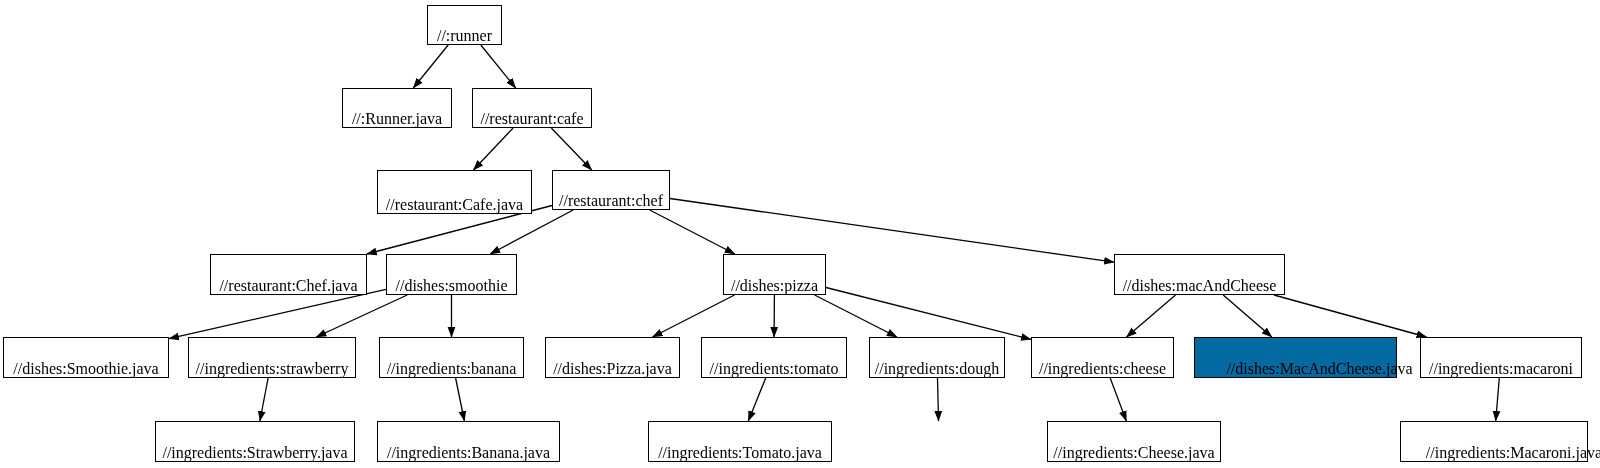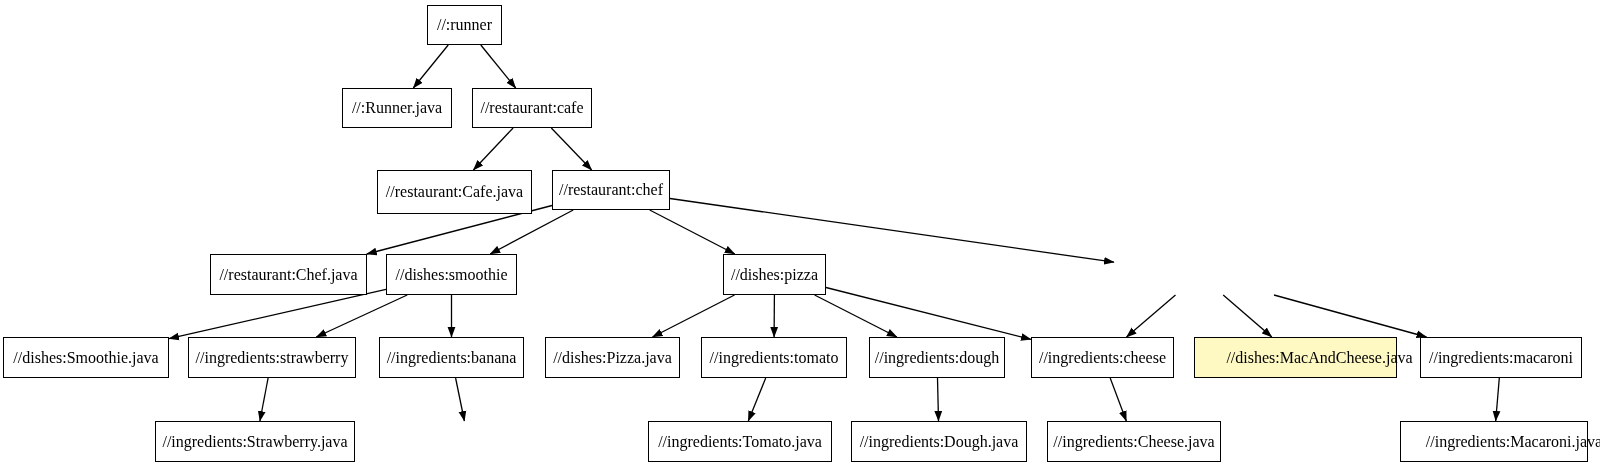--- a/index.html
+++ b/index.html
@@ -19,21 +19,21 @@
     position: absolute;
     left: 0;
     top: 0;
     width: 1600px;
     height: 468px;
   }
   .node {
     position: absolute;
     box-sizing: border-box;
     display: flex;
-    align-items: center;
+    align-items: flex-end;
     justify-content: center;
     white-space: nowrap;
     font-size: 16px;
     line-height: 1;
   }
 </style>
 </head>
 <body style="background: rgb(255, 255, 255);">
 
 <div class="canvas" id="graph-canvas">
@@ -85,20 +85,23 @@
     </div>
     <div class="node" style="left: 210px; top: 254px; width: 157px; height: 41px; background: rgb(255, 255, 255); border: 1.3px solid rgb(0, 0, 0); color: rgb(0, 0, 0);">
       <span>//restaurant:Chef.java</span>
     </div>
     <div class="node" style="left: 386px; top: 254px; width: 131px; height: 41px; background: rgb(255, 255, 255); border: 1.3px solid rgb(0, 0, 0); color: rgb(0, 0, 0);">
       <span>//dishes:smoothie</span>
     </div>
     <div class="node" style="left: 723px; top: 254px; width: 103px; height: 41px; background: rgb(255, 255, 255); border: 1.3px solid rgb(0, 0, 0); color: rgb(0, 0, 0);">
       <span>//dishes:pizza</span>
     </div>
+    <div class="node" style="left: 1114px; top: 254px; width: 171px; height: 41px; background: rgb(255, 255, 255); border: 1.3px solid rgb(0, 0, 0); color: rgb(0, 0, 0);">
+      <span>//dishes:macAndCheese</span>
+    </div>
     <div class="node" style="left: 3px; top: 337px; width: 166px; height: 41px; background: rgb(255, 255, 255); border: 1.3px solid rgb(0, 0, 0); color: rgb(0, 0, 0);">
       <span>//dishes:Smoothie.java</span>
     </div>
     <div class="node" style="left: 188px; top: 337px; width: 168px; height: 41px; background: rgb(255, 255, 255); border: 1.3px solid rgb(0, 0, 0); color: rgb(0, 0, 0);">
       <span>//ingredients:strawberry</span>
     </div>
     <div class="node" style="left: 379px; top: 337px; width: 145px; height: 41px; background: rgb(255, 255, 255); border: 1.3px solid rgb(0, 0, 0); color: rgb(0, 0, 0);">
       <span>//ingredients:banana</span>
     </div>
     <div class="node" style="left: 545px; top: 337px; width: 135px; height: 41px; background: rgb(255, 255, 255); border: 1.3px solid rgb(0, 0, 0); color: rgb(0, 0, 0);">
@@ -106,34 +109,34 @@
     </div>
     <div class="node" style="left: 701px; top: 337px; width: 146px; height: 41px; background: rgb(255, 255, 255); border: 1.3px solid rgb(0, 0, 0); color: rgb(0, 0, 0);">
       <span>//ingredients:tomato</span>
     </div>
     <div class="node" style="left: 869px; top: 337px; width: 136px; height: 41px; background: rgb(255, 255, 255); border: 1.3px solid rgb(0, 0, 0); color: rgb(0, 0, 0);">
       <span>//ingredients:dough</span>
     </div>
     <div class="node" style="left: 1031px; top: 337px; width: 143px; height: 41px; background: rgb(255, 255, 255); border: 1.3px solid rgb(0, 0, 0); color: rgb(0, 0, 0);">
       <span>//ingredients:cheese</span>
     </div>
-    <div class="node" style="left: 1194px; top: 337px; width: 203px; height: 41px; background: #fef9c3; border: 1.3px solid rgb(0, 0, 0); color: rgb(0, 0, 0); padding-left: 48px;">
+    <div class="node" style="left: 1194px; top: 337px; width: 203px; height: 41px; background: #0369a1; border: 1.3px solid rgb(0, 0, 0); color: rgb(0, 0, 0); padding-left: 48px;">
       <span>//dishes:MacAndCheese.java</span>
     </div>
     <div class="node" style="left: 1420px; top: 337px; width: 162px; height: 41px; background: rgb(255, 255, 255); border: 1.3px solid rgb(0, 0, 0); color: rgb(0, 0, 0);">
       <span>//ingredients:macaroni</span>
     </div>
     <div class="node" style="left: 155px; top: 421px; width: 200px; height: 41px; background: rgb(255, 255, 255); border: 1.3px solid rgb(0, 0, 0); color: rgb(0, 0, 0);">
       <span>//ingredients:Strawberry.java</span>
     </div>
+    <div class="node" style="left: 377px; top: 421px; width: 183px; height: 41px; background: rgb(255, 255, 255); border: 1.3px solid rgb(0, 0, 0); color: rgb(0, 0, 0);">
+      <span>//ingredients:Banana.java</span>
+    </div>
     <div class="node" style="left: 648px; top: 421px; width: 184px; height: 41px; background: rgb(255, 255, 255); border: 1.3px solid rgb(0, 0, 0); color: rgb(0, 0, 0);">
       <span>//ingredients:Tomato.java</span>
-    </div>
-    <div class="node" style="left: 851px; top: 421px; width: 176px; height: 41px; background: rgb(255, 255, 255); border: 1.3px solid rgb(0, 0, 0); color: rgb(0, 0, 0);">
-      <span>//ingredients:Dough.java</span>
     </div>
     <div class="node" style="left: 1047px; top: 421px; width: 174px; height: 41px; background: rgb(255, 255, 255); border: 1.3px solid rgb(0, 0, 0); color: rgb(0, 0, 0);">
       <span>//ingredients:Cheese.java</span>
     </div>
     <div class="node" style="left: 1400px; top: 421px; width: 188px; height: 41px; background: rgb(255, 255, 255); border: 1.3px solid rgb(0, 0, 0); color: rgb(0, 0, 0); padding-left: 40px;">
       <span>//ingredients:Macaroni.java</span>
     </div>
   </div>
 
 </body></html>

